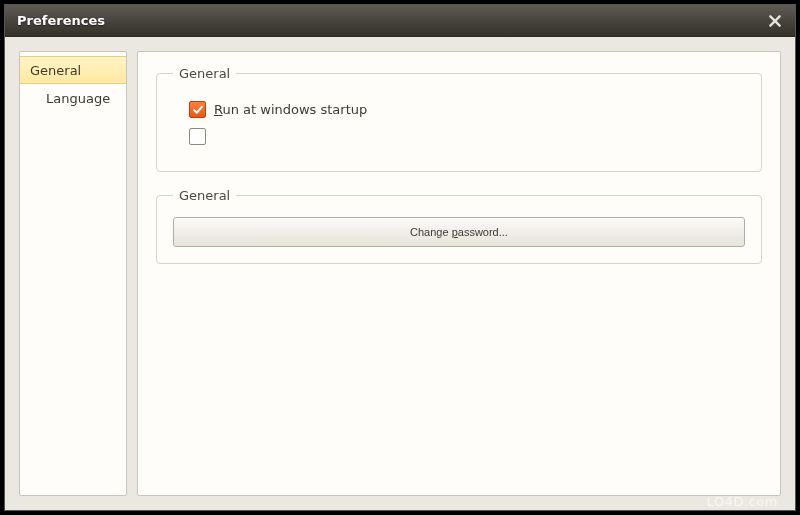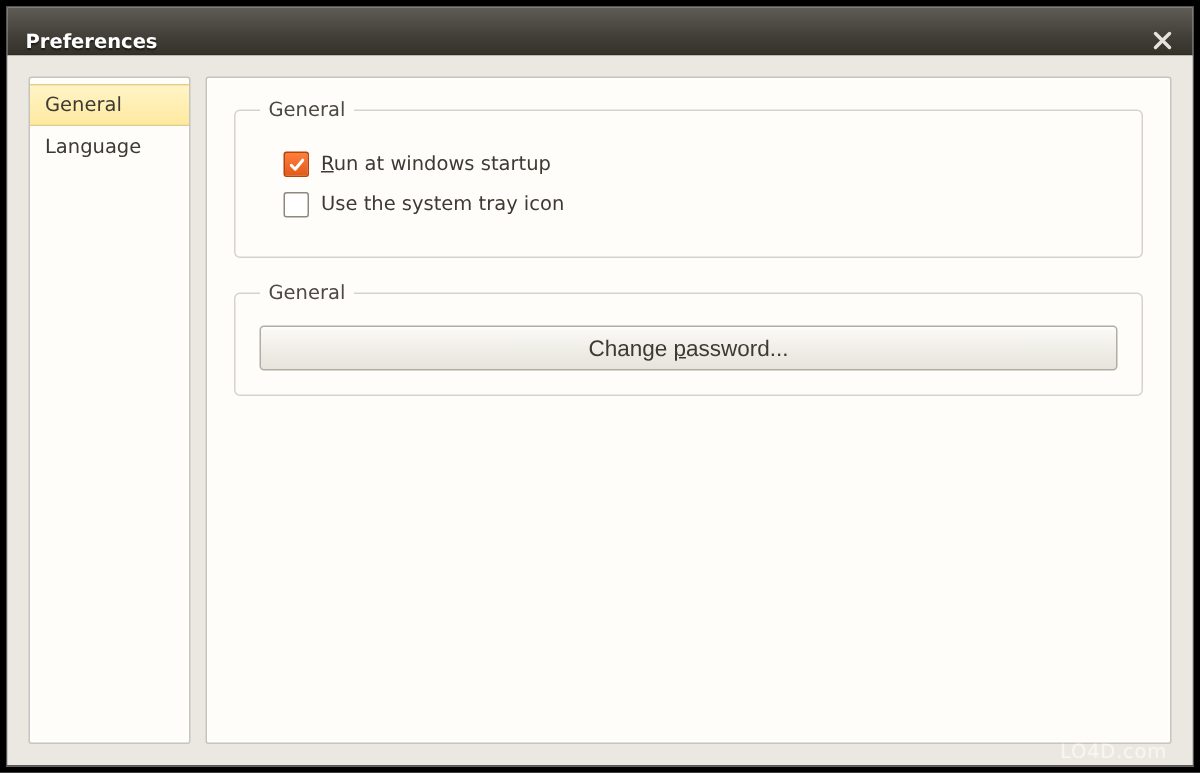--- a/index.html
+++ b/index.html
@@ -19,21 +19,21 @@
     border: 1px solid #555;
     display: flex;
     flex-direction: column;
     box-shadow: 0 0 0 1px rgba(0,0,0,0.15);
   }
   .titlebar {
     height: 32px;
     background: linear-gradient(to bottom, #5f5c55 0%, #434039 60%, #343229 100%);
     border-bottom: 1px solid #2f2c25;
     display: flex;
-    align-items: flex-end;
+    align-items: center;
     padding: 0 8px 0 12px;
     color: #fff;
     font-weight: bold;
     font-size: 13px;
     flex: 0 0 auto;
   }
   .titlebar .title { flex: 1; text-shadow: 0 1px 1px rgba(0,0,0,0.5); }
   .close-btn {
     width: 24px; height: 18px;
     display: flex; align-items: center; justify-content: center;
@@ -62,20 +62,21 @@
     box-shadow: inset 0 0 0 1px #fff;
   }
   .tab {
     height: 28px;
     padding: 0 10px;
     display: flex;
     align-items: center;
     color: #3d3a33;
     cursor: pointer;
     font-size: 13px;
+    margin-left: 16px;
   }
   .tab.selected {
     background: linear-gradient(to bottom, #fff4c7 0%, #ffe9a0 100%);
     border: 1px solid #e4cf7f;
     border-left: 0; border-right: 0;
     margin: 0;
   }
   .content {
     flex: 1;
     background: #fefdf9;
@@ -120,21 +121,21 @@
   .cbox.checked svg { width: 12px; height: 12px; }
   .mn { text-decoration: underline; }
   .wide-btn {
     display: block;
     width: 100%;
     height: 30px;
     background: linear-gradient(to bottom, #fcfbf8 0%, #f1efe9 45%, #e7e4dc 100%);
     border: 1px solid #b0ada4;
     border-radius: 3px;
     color: #3d3a33;
-    font-size: 15px;
+    font-size: 11px;
     cursor: pointer;
     box-shadow: inset 0 1px 0 #fff;
   }
   .wide-btn .mn { text-decoration: underline; }
   .footer {
     display: flex;
     justify-content: flex-end;
     gap: 14px;
     padding-top: 14px;
     flex: 0 0 auto;
@@ -195,21 +196,20 @@
             <div class="cbox checked">
               <svg viewBox="0 0 12 12">
                   <path d="M2.2 6.2 L4.8 8.8 L9.8 2.8" stroke="#fff" stroke-width="2" fill="none" stroke-linecap="round" stroke-linejoin="round"></path>
                 </svg>
             </div>
             <span><span class="mn">R</span><span>un at windows startup</span></span>
           </div>
 
           <div class="check-row">
             <div class="cbox"></div>
-            <span>Use the system tray icon</span>
           </div>
         </fieldset>
 
         <fieldset class="group">
           <legend>General</legend>
           <button class="wide-btn">
             <span>Change </span><span class="mn">p</span><span>assword...</span>
           </button>
         </fieldset>
 

